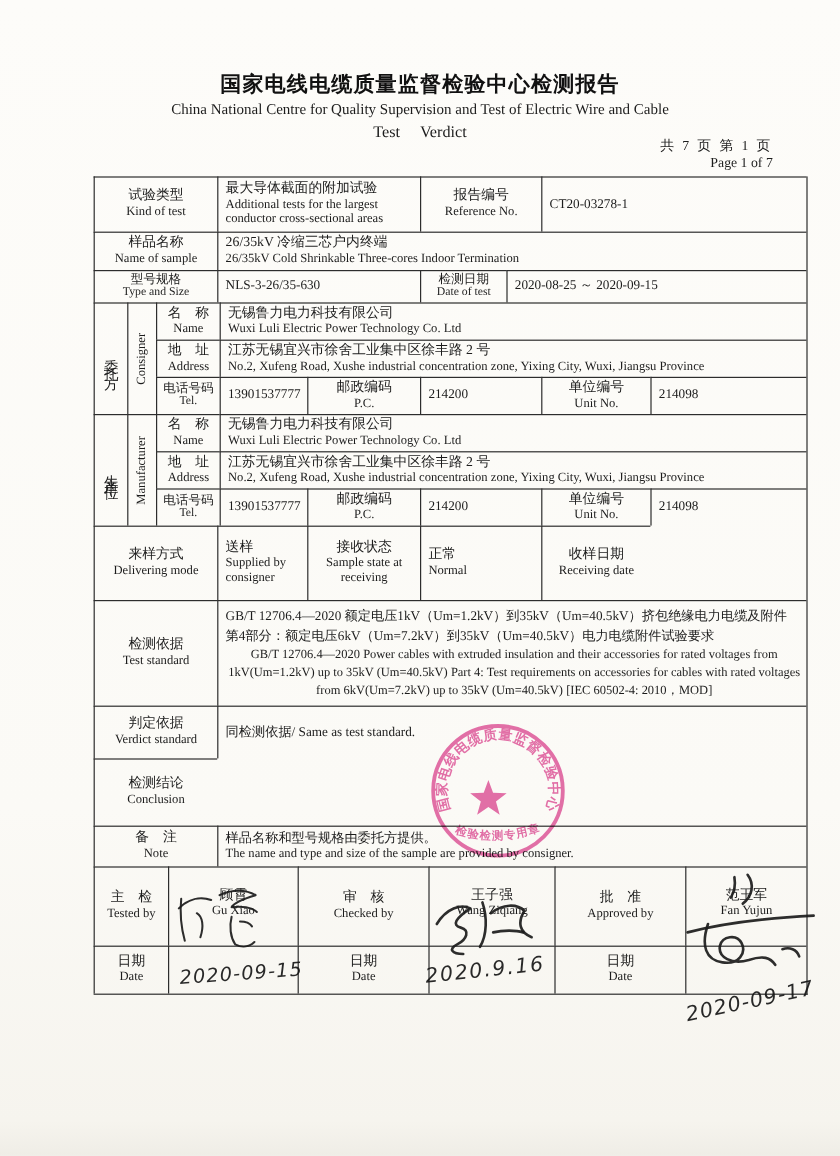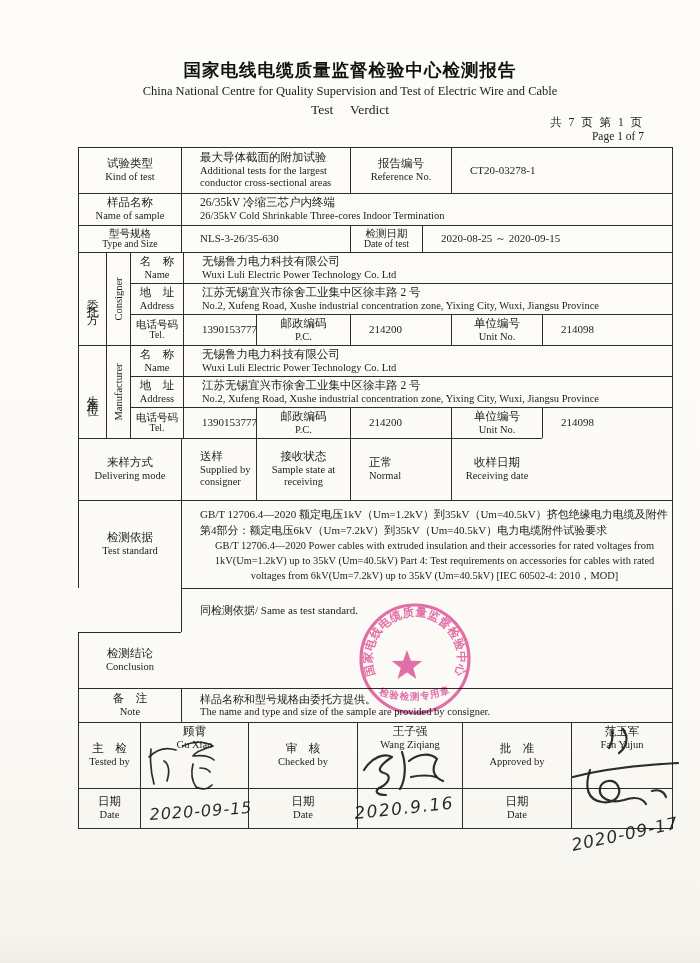--- a/index.html
+++ b/index.html
@@ -14,31 +14,31 @@
   .pageinfo{position:absolute;top:115px;right:56px;text-align:right;line-height:1.25;}
   .pageinfo .zh{font-size:11.5px;letter-spacing:2px;}
   .pageinfo .en{font-size:11.5px;letter-spacing:0;}
   .tbl{position:absolute;left:78px;top:147px;width:594px;height:681px;
        border-right:1px solid #2d2d2d;border-bottom:1px solid #2d2d2d;}
   .cell{position:absolute;box-sizing:border-box;border-left:1px solid #2d2d2d;border-top:1px solid #2d2d2d;
         display:flex;flex-direction:column;justify-content:center;align-items:center;text-align:center;
         font-size:11px;line-height:1.2;overflow:hidden;}
   .cell .zh{font-size:11.5px;}
   .cell .en{font-size:10.5px;}
-  .val{align-items:flex-start;text-align:left;padding:1px 3px 1px 18px;}
+  .val{align-items:flex-start;text-align:left;padding:1px 3px 1px 6px;}
   .tight{line-height:1.12;}
   .tight .zh{font-size:10.5px;}
   .tight .en{font-size:9.8px;}
   .vgroup{writing-mode:vertical-lr;text-orientation:upright;font-size:12px;justify-content:center;}
   .rotcell{overflow:visible;}
   .rot{position:absolute;left:50%;top:50%;transform:translate(-50%,-50%) rotate(-90deg);
        white-space:nowrap;font-size:10.5px;}
   .std-zh{font-size:11px;line-height:16px;}
   .std-en{font-size:10.4px;line-height:15px;text-align:center;}
-  .sigName{justify-content:flex-start;padding-top:2px;}
+  .sigName{justify-content:flex-start;padding-top:17px;}
   .overlay{position:absolute;left:0;top:0;pointer-events:none;}
   .ink{stroke:#1b1b1b;stroke-width:1.7;fill:none;stroke-linecap:round;stroke-linejoin:round;opacity:.92;}
   .ink-b{stroke-width:2.2;}
   .hand{font-family:"DejaVu Sans",sans-serif;font-style:italic;fill:#171717;opacity:.92;}
   .stamp{mix-blend-mode:multiply;}
 </style>
 </head>
 <body>
 
 <div class="page">
@@ -200,20 +200,24 @@
 
     <div class="cell" style="left:0;top:353px;width:103px;height:88px">
       <div class="zh">检测依据</div>
       <div class="en">Test standard</div>
     </div>
     <div class="cell val" style="left:103px;top:353px;width:491px;height:88px">
       <div class="std-zh">GB/T 12706.4—2020 额定电压1kV（Um=1.2kV）到35kV（Um=40.5kV）挤包绝缘电力电缆及附件 第4部分：额定电压6kV（Um=7.2kV）到35kV（Um=40.5kV）电力电缆附件试验要求</div>
       <div class="std-en">GB/T 12706.4—2020 Power cables with extruded insulation and their accessories for rated voltages from 1kV(Um=1.2kV) up to 35kV (Um=40.5kV) Part 4: Test requirements on accessories for cables with rated voltages from 6kV(Um=7.2kV) up to 35kV (Um=40.5kV) [IEC 60502-4: 2010，MOD]</div>
     </div>
 
+    <div class="cell" style="left:0;top:441px;width:103px;height:44px">
+      <div class="zh">判定依据</div>
+      <div class="en">Verdict standard</div>
+    </div>
     <div class="cell val" style="left:103px;top:441px;width:491px;height:44px">
       <div>同检测依据/ Same as test standard.</div>
     </div>
 
     <div class="cell" style="left:0;top:485px;width:103px;height:56px">
       <div class="zh">检测结论</div>
       <div class="en">Conclusion</div>
     </div>
 
     <div class="cell" style="left:0;top:541px;width:103px;height:34px">

